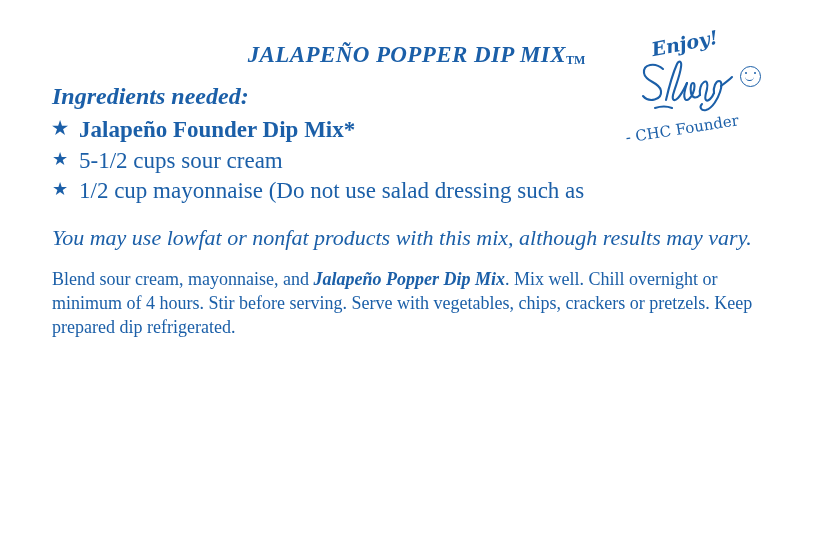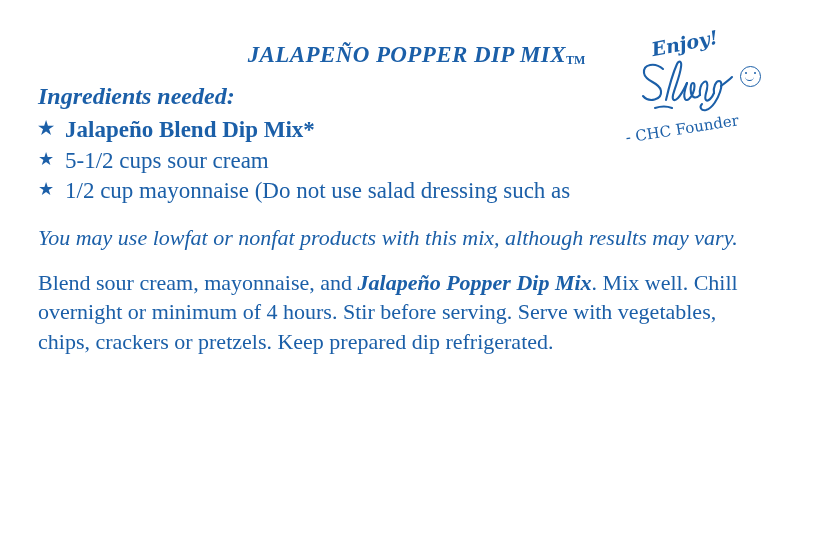--- a/index.html
+++ b/index.html
@@ -108,21 +108,21 @@
     top: 92px;
     font-family: "DejaVu Serif", serif;
     font-size: 15px;
     transform: rotate(-9deg);
     white-space: nowrap;
   }
 
   
   .content {
     position: absolute;
-    left: 38px;
+    left: 52px;
     top: 82px;
     width: 726px;
   }
   .heading {
     font-weight: bold;
     font-style: italic;
     font-size: 24px;
     margin: 0 0 4px 0;
     line-height: 1.22;
   }
@@ -164,21 +164,21 @@
     margin: 18px 0 16px 0;
     width: 712px;
   }
   .directions-heading {
     font-weight: bold;
     font-style: italic;
     font-size: 24px;
     margin: 20px 0 2px 0;
   }
   .directions-body {
-    font-size: 22px;
+    font-size: 18px;
     line-height: 1.33;
     margin: 0;
     width: 720px;
   }
   .directions-body .mixname {
     font-weight: bold;
     font-style: italic;
   }
 </style>
 </head>
@@ -209,21 +209,21 @@
     <div class="sig-founder">- CHC Founder</div>
   </div>
 
   <div class="content">
 
     <p class="heading">Ingredients needed:</p>
 
     <ul class="ingredients">
       <li class="bold">
         <span class="star">★</span>
-        <span>Jalapeño Blend Dip Mix*</span>
+        <span>Jalapeño Founder Dip Mix*</span>
       </li>
       <li>
         <span class="star">★</span>
         <span>5-1/2 cups sour cream</span>
       </li>
       <li>
         <span class="star">★</span>
         <span>1/2 cup mayonnaise (Do not use salad dressing such as</span>
       </li>
     </ul>

